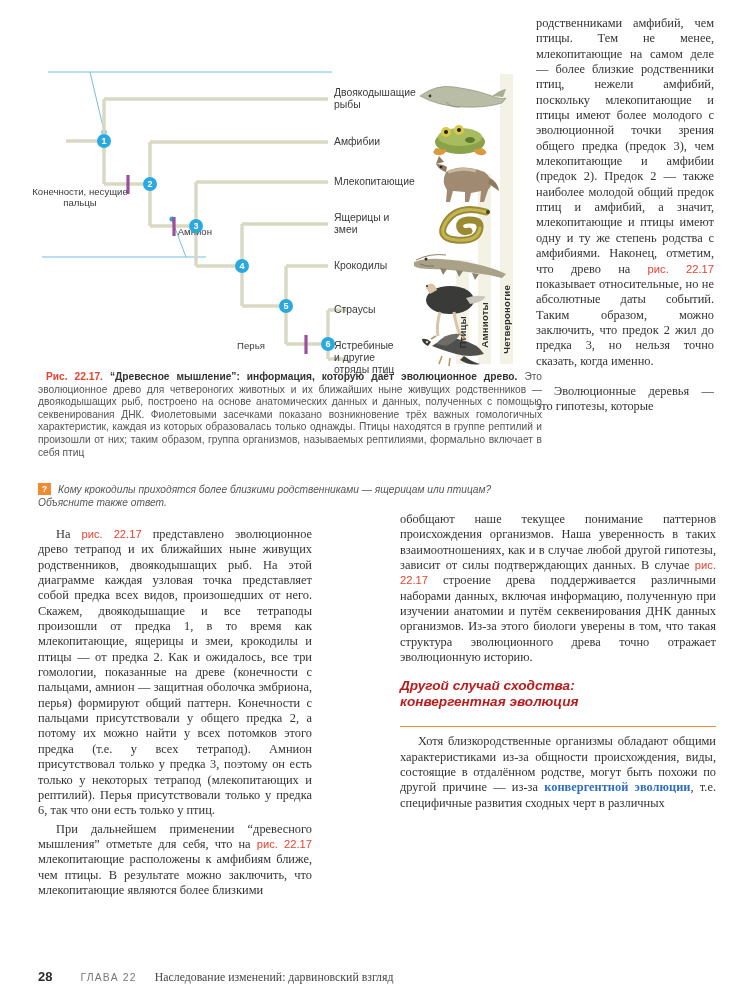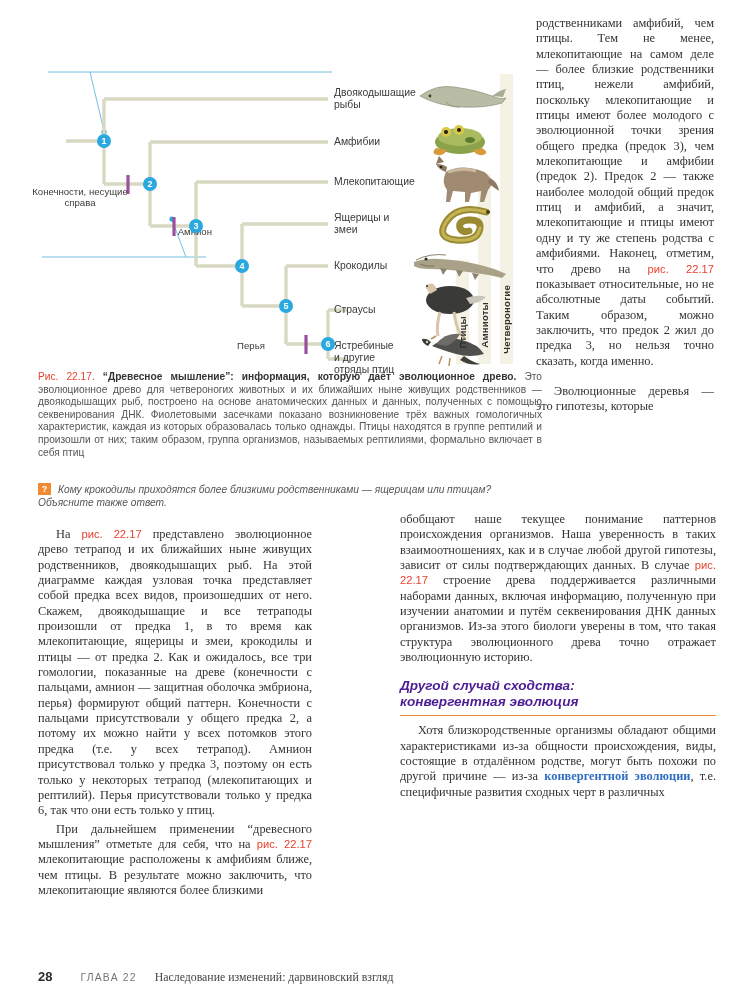--- a/index.html
+++ b/index.html
@@ -92,21 +92,21 @@
   
   .animal { position:absolute; }
 
   
   #caption {
     position:absolute; left:38px; top:371px; width:504px;
     font-family:"Liberation Sans", sans-serif;
     font-size:10.2px; line-height:12.6px;
     color:#555555; text-align:justify;
   }
-  #caption .cap-head { color:#e8422e; font-weight:normal; }
+  #caption .cap-head { color:#e8422e; font-weight:bold;margin-left:8px; }
   #caption .cap-bold { color:#333333; font-weight:bold; }
 
   
   #question {
     position:absolute; left:38px; top:483px; width:504px;
     font-family:"Liberation Sans", sans-serif;
     font-size:10.2px; line-height:13px; color:#555555;
     font-style:italic;
   }
   #qmark {
@@ -122,23 +122,23 @@
   #col-left      { position:absolute; left:38px;  top:527px; width:274px; }
   #col-right-bot { position:absolute; left:400px; top:512px; width:316px; }
 
   h2.section {
     margin:13px 0 4px 0;
     font-family:"Liberation Sans", sans-serif;
     font-size:13.6px;
     font-weight:bold;
     font-style:italic;
     line-height:16px;
-    color:#4c1d95;
+    color:#b91c1c;
     border-bottom:1.6px solid #f08a33;
-    padding-bottom:5px;
+    padding-bottom:16px;
     display:block;
   }
 
   
   #footer {
     position:absolute; left:38px; top:969px; width:680px;
     font-family:"Liberation Serif", serif;
     font-size:11.6px; color:#555555;
   }
   #footer .pg { font-family:"Liberation Sans", sans-serif; font-weight:bold; font-size:13px; color:#2b2b2b; }
@@ -202,21 +202,21 @@
       </g>
 
       <g stroke="#9c4f9c" stroke-width="3.2" stroke-linecap="butt">
         <line x1="90" y1="161" x2="90" y2="180"></line>
         <line x1="136" y1="203" x2="136" y2="222"></line>
         <line x1="268" y1="321" x2="268" y2="340"></line>
       </g>
     </svg>
 
 
-    <div class="treelabel" id="lbl-limbs">Конечности, несущие справа</div>
+    <div class="treelabel" id="lbl-limbs">Конечности, несущие пальцы</div>
     <div class="treelabel" id="lbl-amnion">Амнион</div>
     <div class="treelabel" id="lbl-feathers">Перья</div>
 
     <div class="node-badge" style="left:59px;  top:120px;">1</div>
     <div class="node-badge" style="left:105px; top:163px;">2</div>
     <div class="node-badge" style="left:151px; top:205px;">3</div>
     <div class="node-badge" style="left:197px; top:245px;">4</div>
     <div class="node-badge" style="left:241px; top:285px;">5</div>
     <div class="node-badge" style="left:283px; top:323px;">6</div>
 

